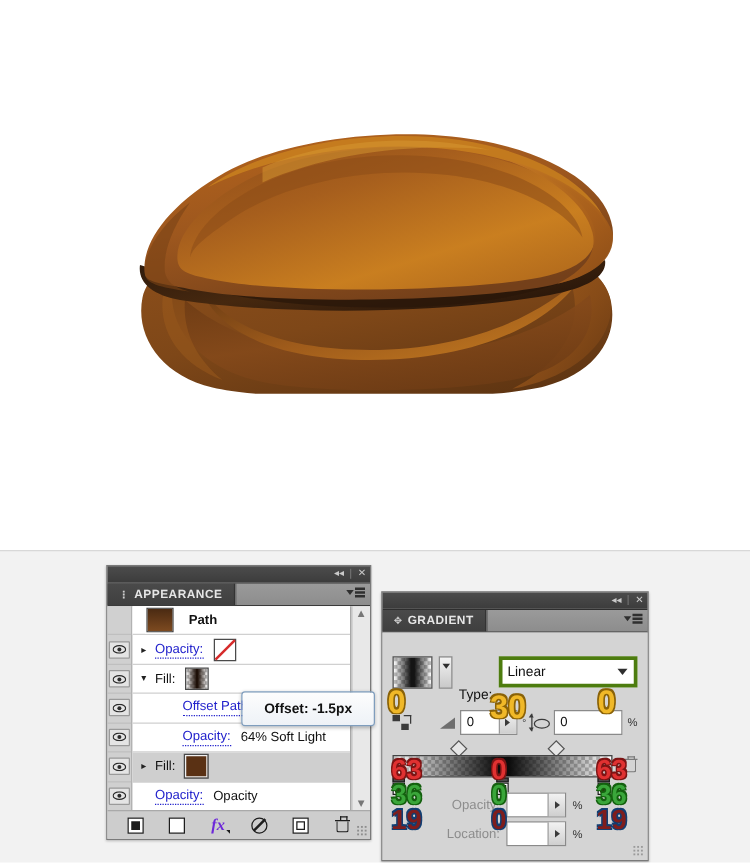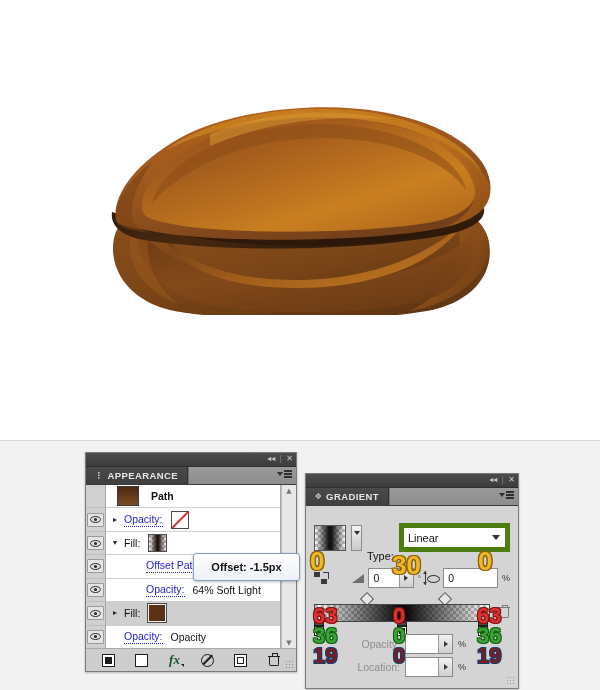--- a/index.html
+++ b/index.html
@@ -66,21 +66,21 @@
       linear-gradient(90deg, rgba(40,22,11,0) 0%, rgba(30,16,8,1) 48%, rgba(30,16,8,1) 54%, rgba(40,22,11,0) 100%),
       repeating-conic-gradient(#ffffff 0% 25%, #bdbdbd 0% 50%) 0 0/5px 5px;}
   .swatch-brown{width:16px;height:16px;background:#5a3114;border:1px solid #f0f0f0;outline:1px solid #4a4a4a;}
   .path-thumb{width:20px;height:18px;background:linear-gradient(180deg,#4a2a12,#7d4a20);border:1px solid #3a3a3a;outline:1px solid #fff;margin-left:3px;}
 
   .app-foot{position:absolute;left:0;right:0;bottom:0;height:22px;background:#cdcdcd;border-top:1px solid #a9a9a9;display:flex;align-items:center;padding:0 6px;gap:0px;}
   .foot-btn{flex:1;display:flex;align-items:center;justify-content:center;height:100%;}
   .ic-sq-filled{width:11px;height:11px;border:1.6px solid #1d1d1d;background:#fff;position:relative;}
   .ic-sq-filled:after{content:"";position:absolute;left:2px;top:2px;right:2px;bottom:2px;background:#1d1d1d;}
   .ic-sq-empty{width:11px;height:11px;border:1.6px solid #1d1d1d;background:#fff;}
-  .ic-fx{font-family:"Liberation Serif",serif;font-style:italic;font-weight:bold;font-size:13px;color:#14532d;position:relative;}
+  .ic-fx{font-family:"Liberation Serif",serif;font-style:italic;font-weight:bold;font-size:13px;color:#6d28d9;position:relative;}
   .ic-fx:after{content:"";position:absolute;right:-4px;bottom:1px;width:0;height:0;border-left:3px solid transparent;border-top:3.5px solid #1d1d1d;}
   .ic-no{width:11px;height:11px;border:1.5px solid #1d1d1d;border-radius:50%;position:relative;}
   .ic-no:after{content:"";position:absolute;left:-1px;top:4px;width:13px;height:1.5px;background:#1d1d1d;transform:rotate(-45deg);}
   .ic-dup{width:11px;height:11px;border:1.4px solid #1d1d1d;position:relative;background:#fff;}
   .ic-dup:after{content:"";position:absolute;left:2px;bottom:1.5px;width:5px;height:5px;border:1.2px solid #1d1d1d;}
   .ic-trash{width:10px;height:12px;position:relative;}
   .ic-trash i{position:absolute;left:0;top:2.5px;width:10px;height:9px;border:1.4px solid #1d1d1d;border-top:none;border-radius:0 0 2px 2px;box-sizing:border-box;}
   .ic-trash b{position:absolute;left:-1px;top:1.5px;width:12px;height:1.4px;background:#1d1d1d;}
   .ic-trash em{position:absolute;left:3px;top:-1px;width:4px;height:2px;border:1.3px solid #1d1d1d;border-bottom:none;}
   .grip-dots{position:absolute;right:2px;bottom:2px;width:9px;height:9px;
@@ -100,21 +100,21 @@
   #grad-body{height:182px;background:#d4d4d4;position:relative;padding:0;}
 
   .g-row1{display:flex;align-items:center;padding:7px 8px 0 8px;gap:5px;}
   .g-thumb{width:30px;height:24px;border:1px solid #555;
     background:
       linear-gradient(90deg, rgba(25,25,25,0) 0%, rgba(20,20,20,1) 46%, rgba(20,20,20,1) 55%, rgba(25,25,25,0) 100%),
       repeating-conic-gradient(#ffffff 0% 25%, #c0c0c0 0% 50%) 0 0/6px 6px;}
   .g-thumb-drop{width:9px;height:24px;background:linear-gradient(#f3f3f3,#c9c9c9);border:1px solid #8c8c8c;position:relative;}
   .g-thumb-drop:after{content:"";position:absolute;left:2px;top:5px;border-left:3px solid transparent;border-right:3px solid transparent;border-top:4px solid #2e2e2e;}
   .g-lab{font-size:11px;color:#111;margin-top:37px;}
-  .g-select{flex:1;height:19px;background:#fff;border:5px solid #4d7c0f;display:flex;align-items:center;padding:0 4px;font-size:11px;color:#111;position:relative;}
+  .g-select{flex:1;height:19px;background:#fff;border:3px solid #4d7c0f;display:flex;align-items:center;padding:0 4px;font-size:11px;color:#111;position:relative;}
   .g-select .car{position:absolute;right:5px;top:7px;width:0;height:0;border-left:4px solid transparent;border-right:4px solid transparent;border-top:5px solid #2e2e2e;}
 
   .g-row2{display:flex;align-items:center;padding:6px 8px 0 8px;gap:4px;position:relative;}
   .ic-revstack{width:16px;height:13px;position:relative;}
   .ic-revstack i{position:absolute;width:6px;height:5px;background:#3a3a3a;}
   .ic-revstack i:nth-child(1){left:0;top:0;}
   .ic-revstack i:nth-child(2){left:7px;top:7px;}
   .ic-revstack b{position:absolute;right:0;top:0;width:5px;height:6px;border-right:1.5px solid #3a3a3a;border-top:1.5px solid #3a3a3a;}
   .ic-angle{width:13px;height:10px;position:relative;}
   .ic-angle:after{content:"";position:absolute;left:0;bottom:0;width:0;height:0;border-left:12px solid transparent;border-bottom:9px solid #6e6e6e;}

